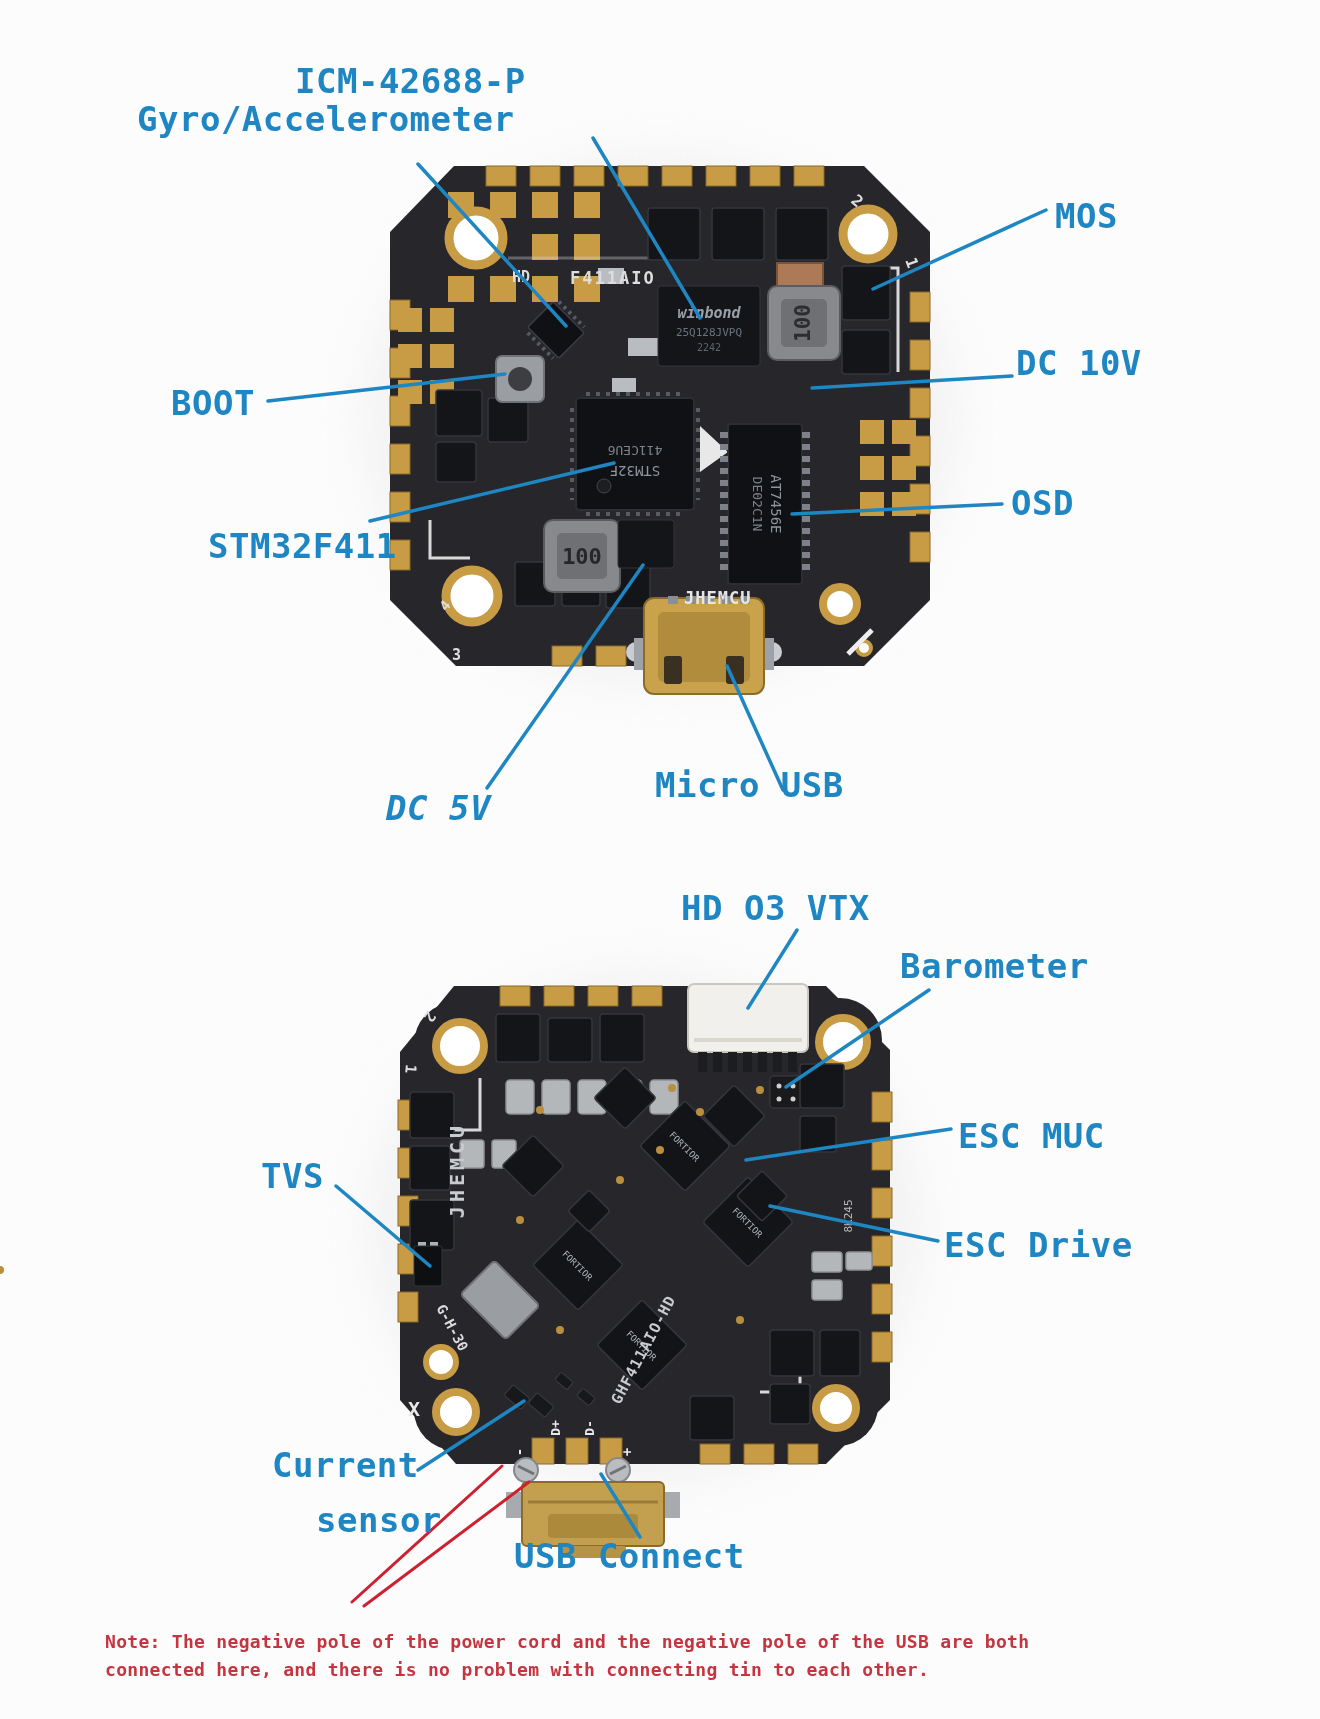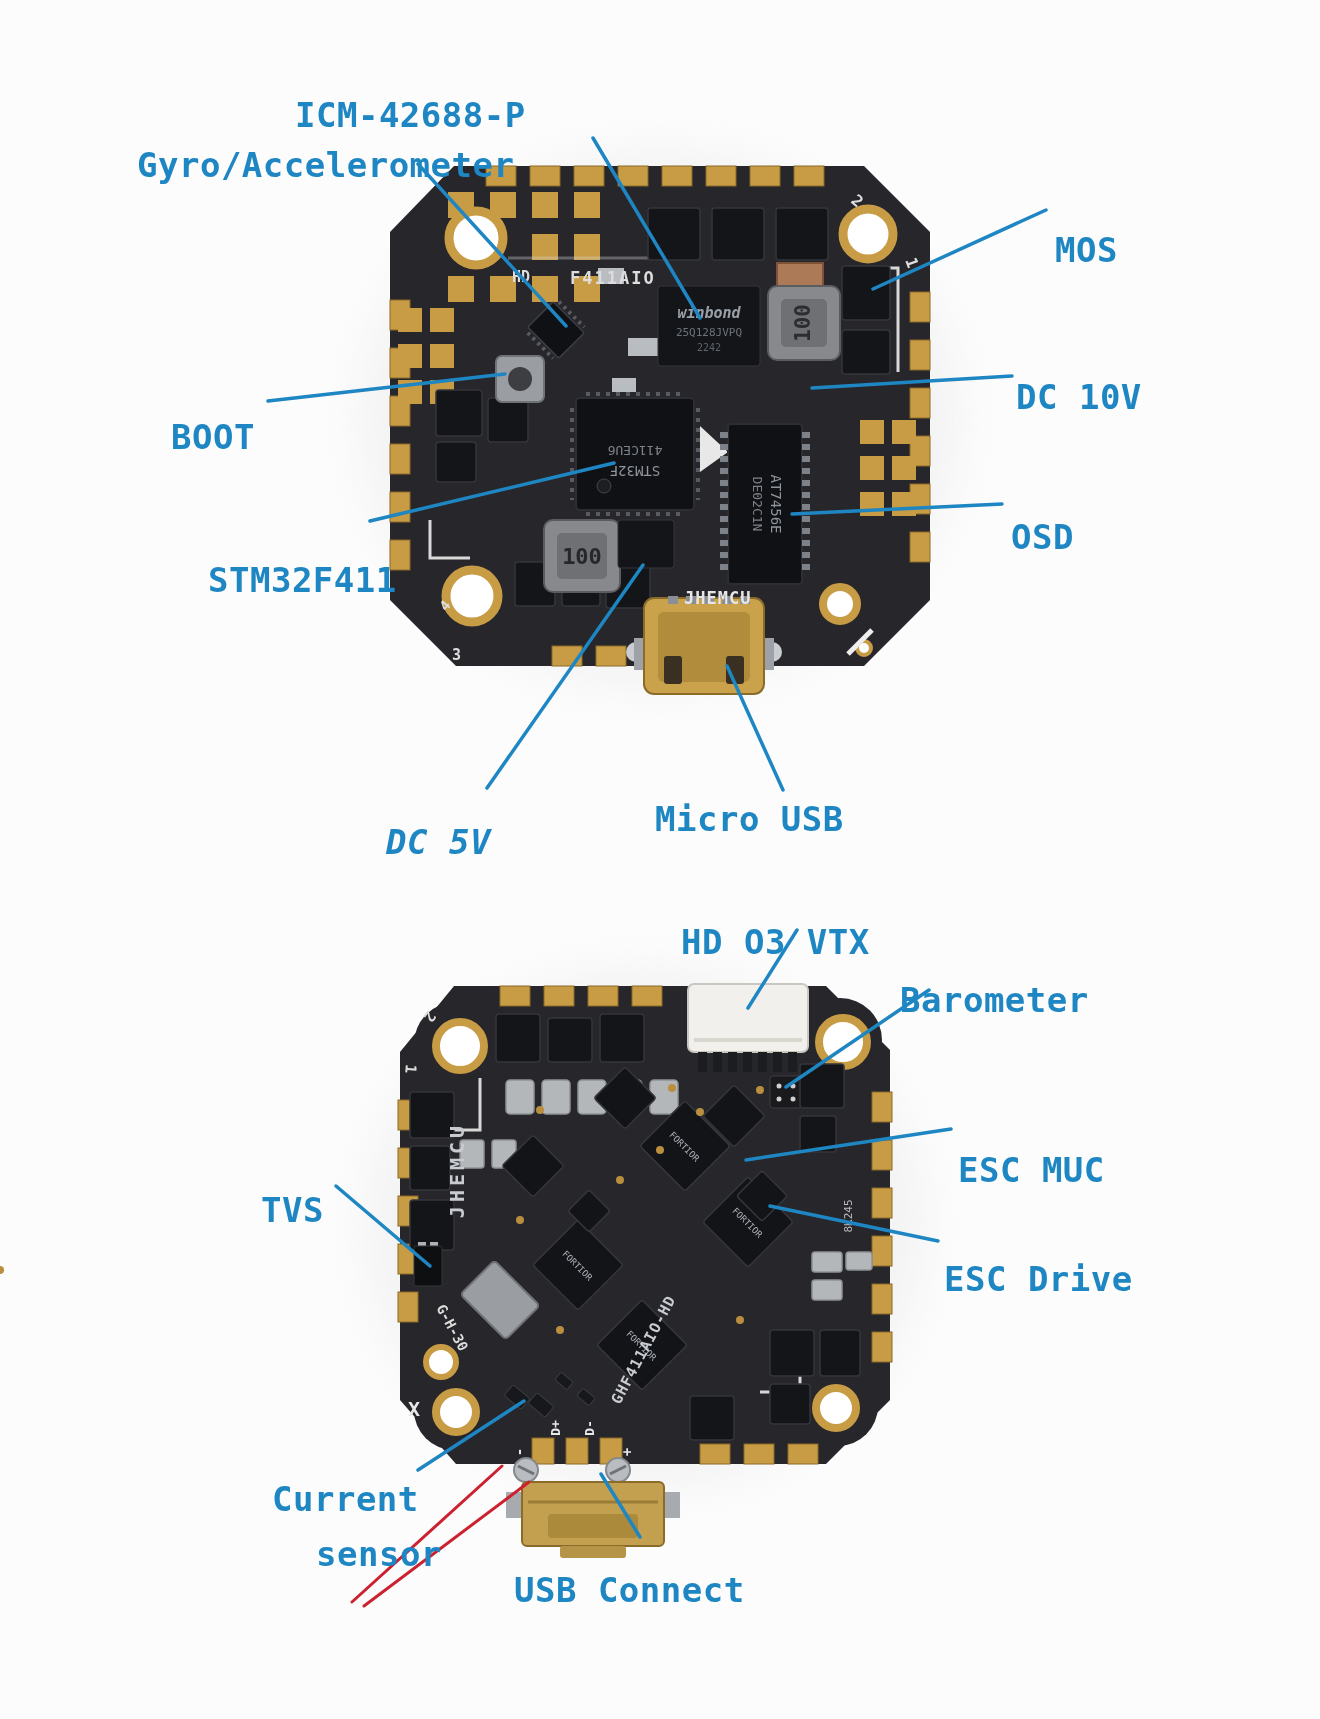--- a/index.html
+++ b/index.html
@@ -2,21 +2,21 @@
 <html><head>
 <meta charset="utf-8">
 <style>
   html,body{margin:0;padding:0;background:#ffffff;}
   #stage{
     position:relative;width:1320px;height:1719px;background:#fcfcfc;
     font-family:"DejaVu Sans Mono","Liberation Mono",monospace;overflow:hidden;
   }
   #art{position:absolute;left:0;top:0;}
   .label{position:absolute;color:#1e86c2;font-weight:bold;font-size:34px;letter-spacing:0.5px;white-space:nowrap;}
-  .label .label-line{line-height:34px;height:34px;margin-top:34px;}
+  .label .label-line{line-height:34px;height:34px;}
   .label .label-line + .label-line{margin-top:21px;margin-left:44px;}
   .note{position:absolute;left:105px;top:1628px;color:#c5343f;font-weight:bold;
         font-size:18px;line-height:28px;letter-spacing:0.3px;white-space:nowrap;}
   svg text{font-family:"DejaVu Sans Mono","Liberation Mono",monospace;}
 </style>
 </head>
 <body>
 
 <div id="stage">
 
@@ -448,21 +448,21 @@
         <line x1="640" y1="1537" x2="601" y2="1474" stroke="#1e86c2" stroke-width="3.5" stroke-linecap="round"></line>
         <line x1="352" y1="1602" x2="502" y2="1466" stroke="#cc2130" stroke-width="3" stroke-linecap="round"></line>
         <line x1="364" y1="1606" x2="529" y2="1482" stroke="#cc2130" stroke-width="3" stroke-linecap="round"></line>
       </g>
 </svg>
 
 <div id="labels">
       <div class="label" style="left: 295px; top: 64px;">
         <div class="label-line">ICM-42688-P</div>
       </div>
-      <div class="label" style="left: 137px; top: 114px;">
+      <div class="label" style="left: 137px; top: 102px;">
         <div class="label-line">Gyro/Accelerometer</div>
       </div>
       <div class="label" style="left: 1055px; top: 199px;">
         <div class="label-line">MOS</div>
       </div>
       <div class="label" style="left: 171px; top: 386px;">
         <div class="label-line">BOOT</div>
       </div>
       <div class="label" style="left: 1016px; top: 346px;">
         <div class="label-line">DC 10V</div>
@@ -496,14 +496,18 @@
       </div>
       <div class="label" style="left: 272px; top: 1448px;">
         <div class="label-line">Current</div>
         <div class="label-line">sensor</div>
       </div>
       <div class="label" style="left: 514px; top: 1539px;">
         <div class="label-line">USB Connect</div>
       </div>
     </div>
 
-
+<div class="note">
+  <div>Note: The negative pole of the power cord and the negative pole of the USB are both</div>
+  <div>connected here, and there is no problem with connecting tin to each other.</div>
 </div>
 
+</div>
+
 </body></html>

